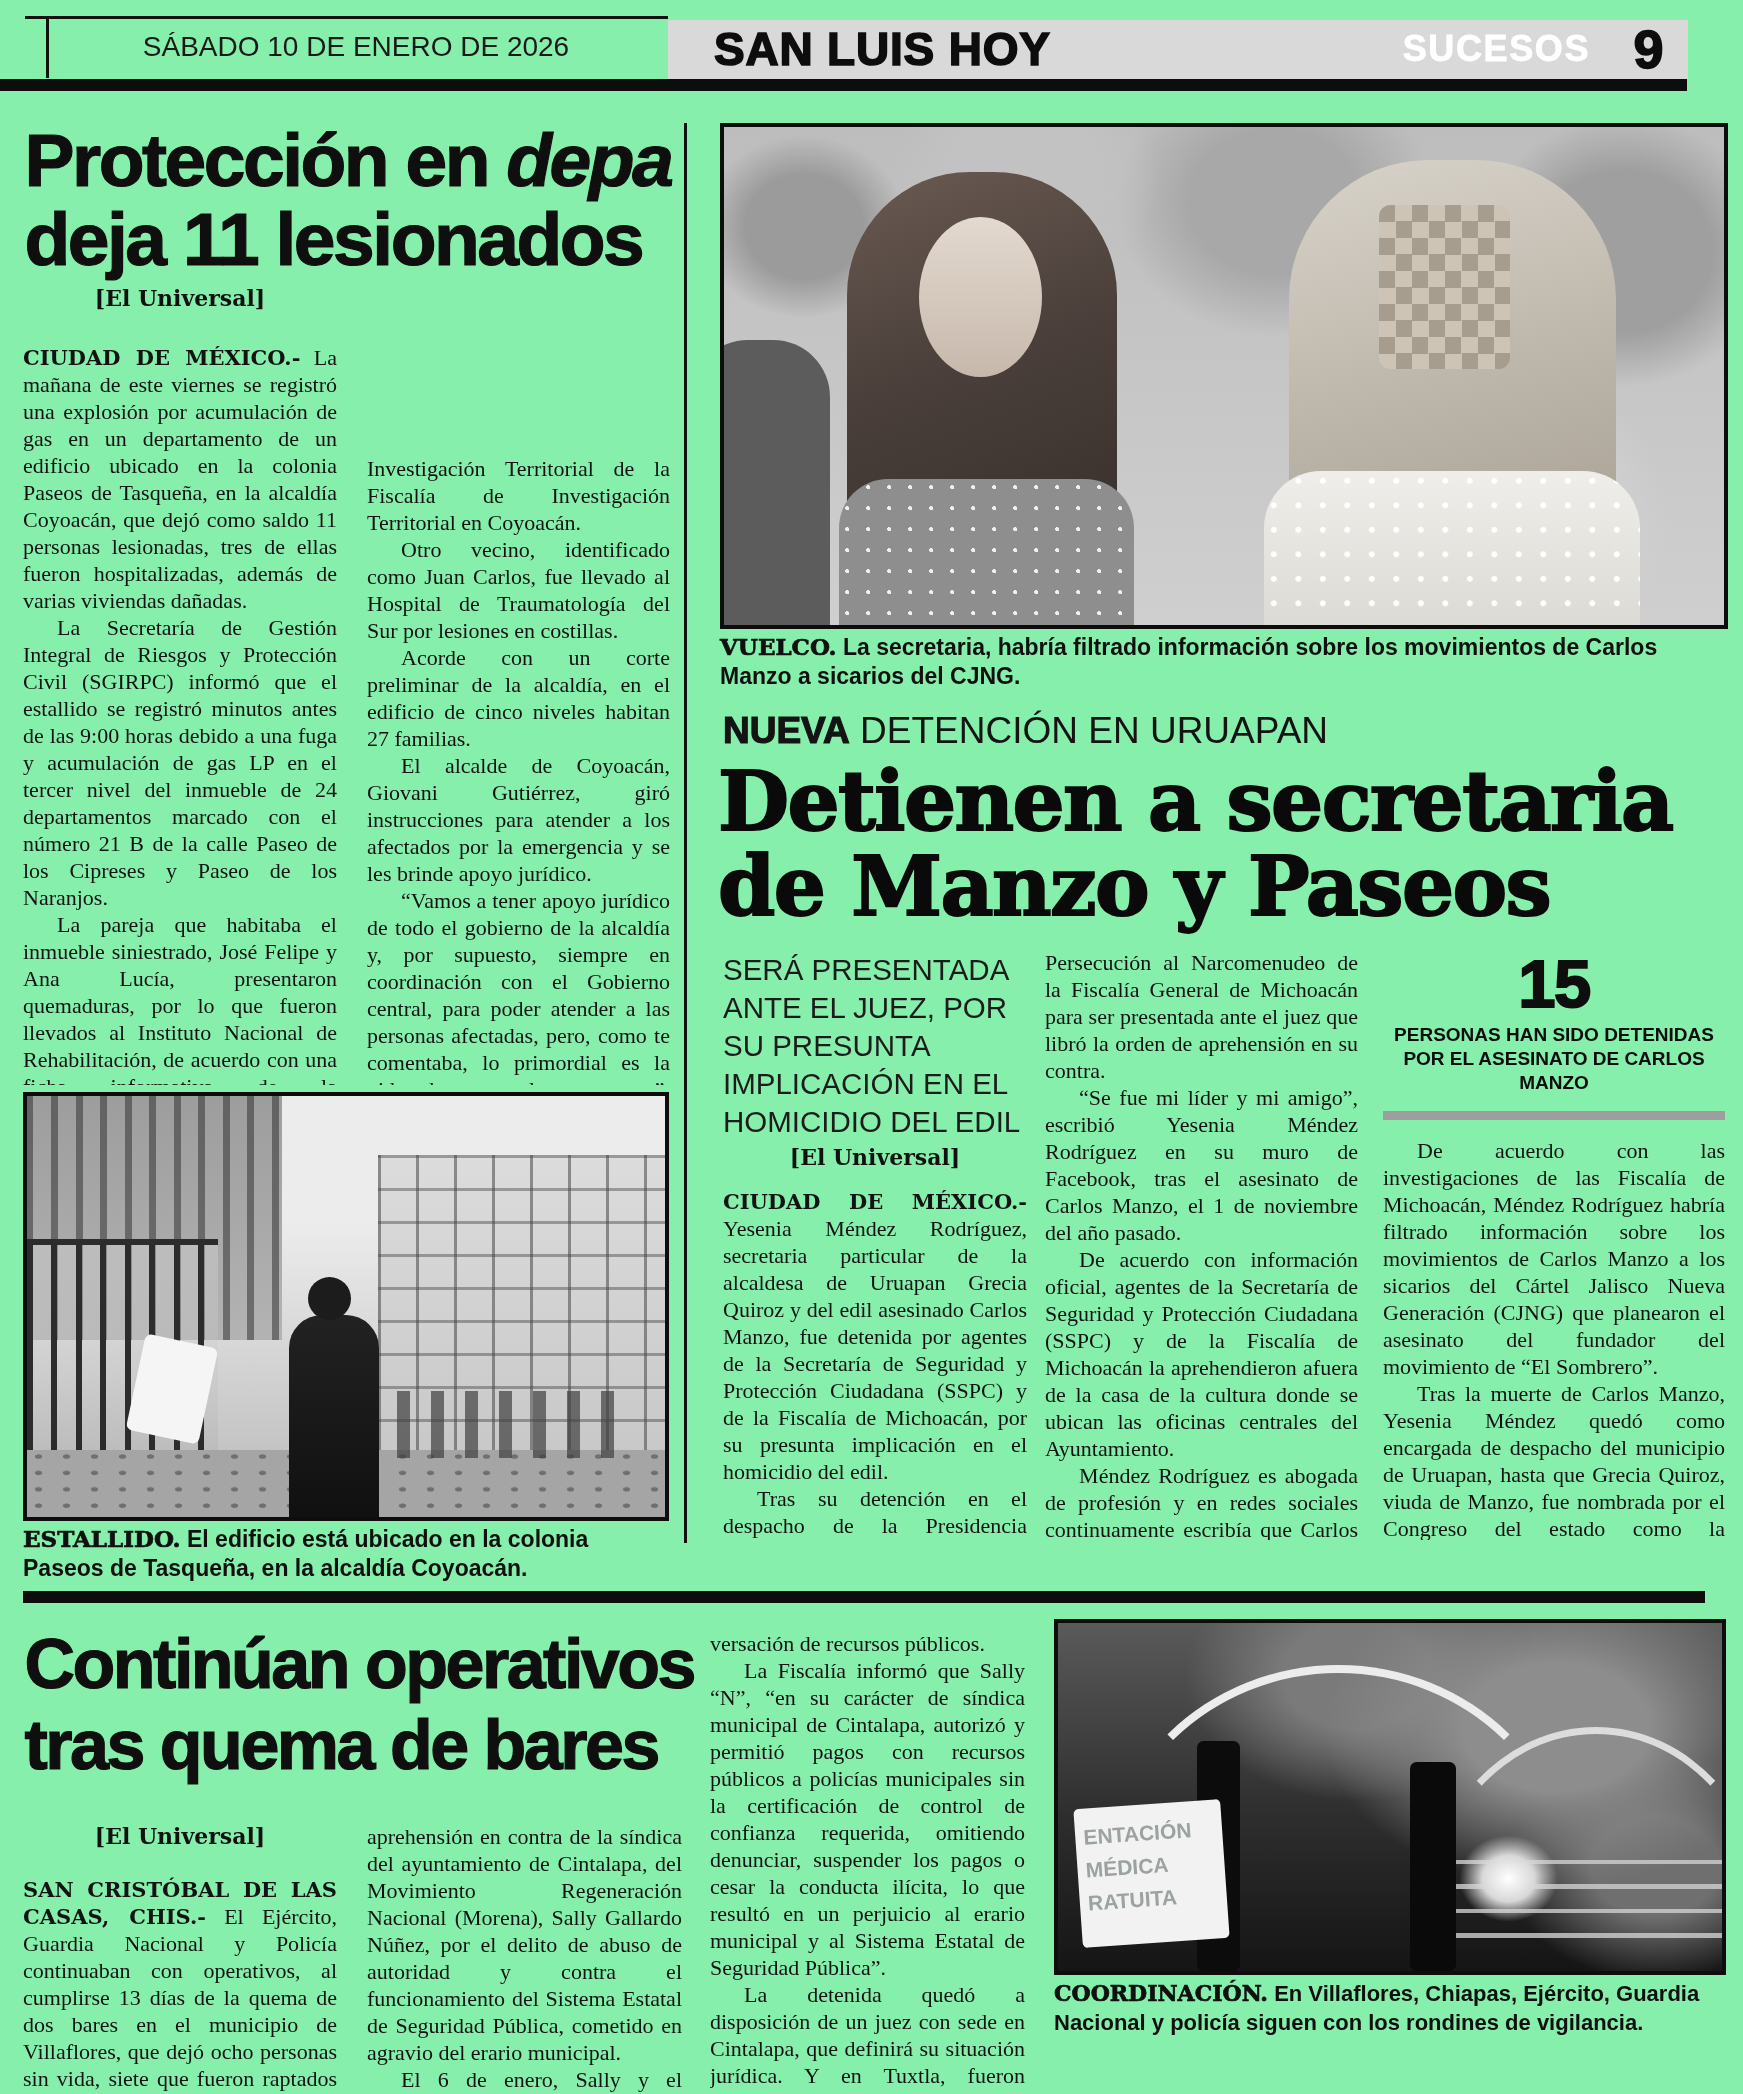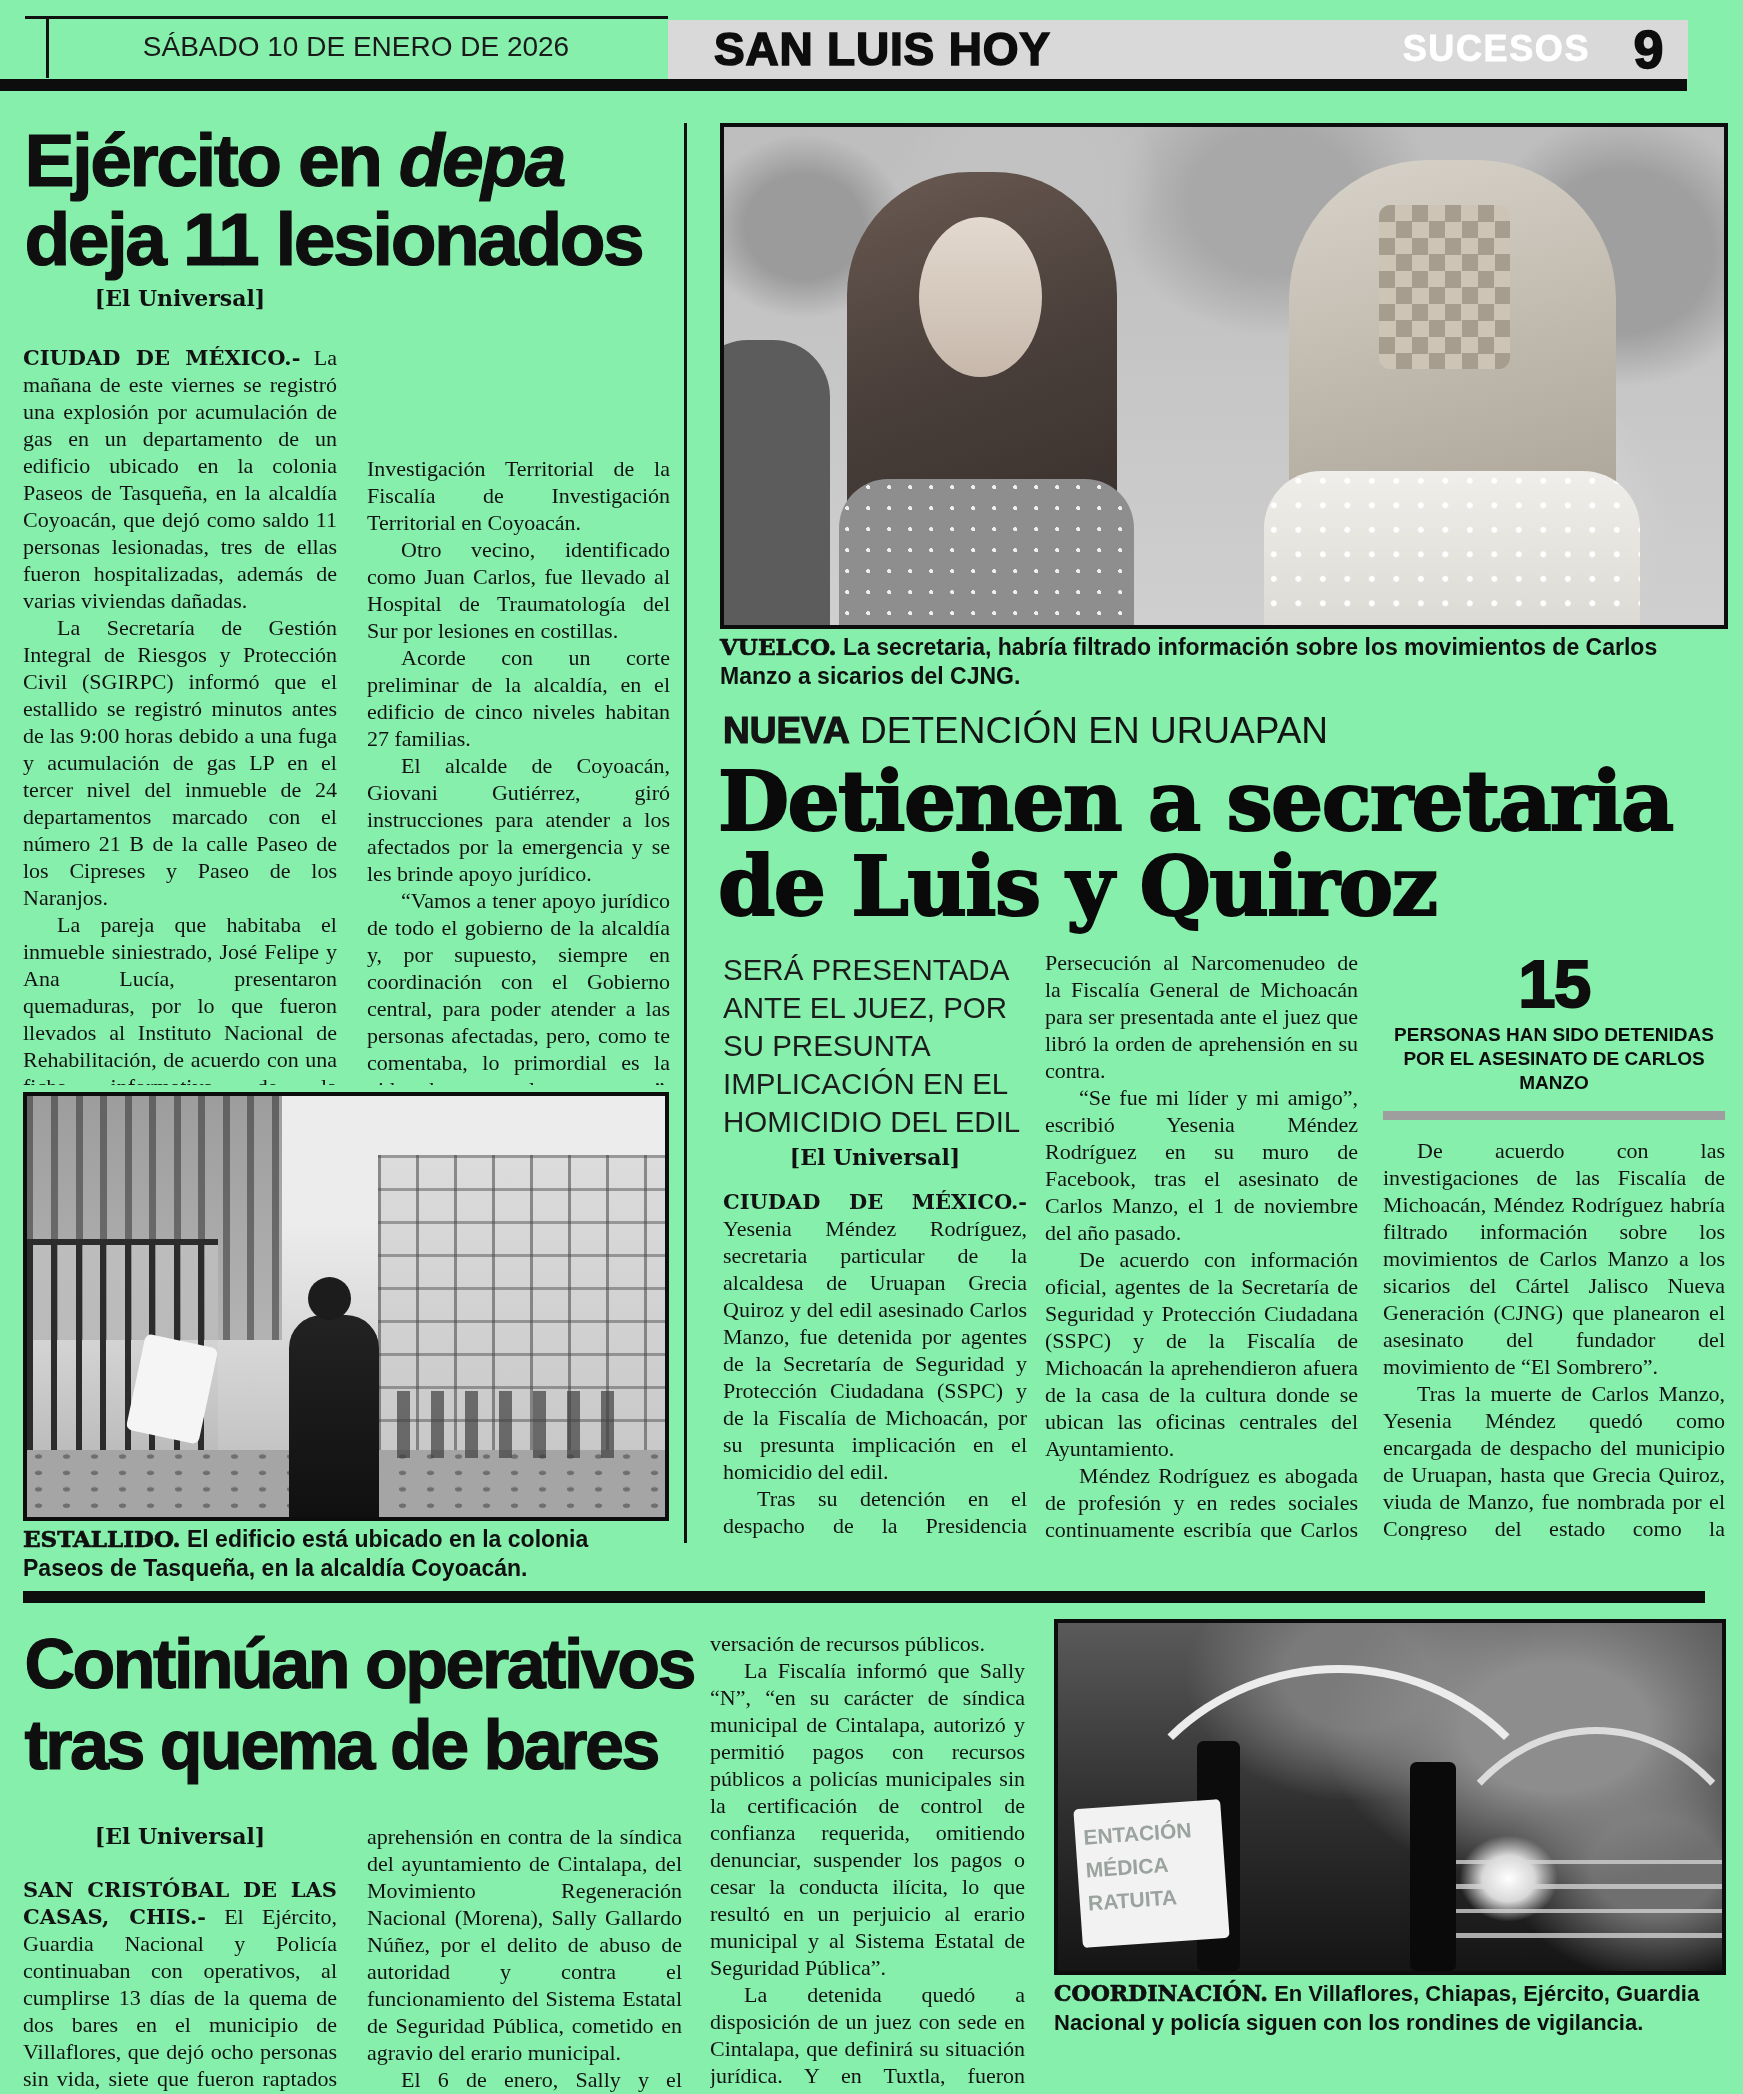--- a/index.html
+++ b/index.html
@@ -123,21 +123,21 @@
   <div class="hdr-band">
     <span class="hdr-masthead">SAN LUIS HOY</span>
     <span class="hdr-section">SUCESOS</span>
     <span class="hdr-page">9</span>
   </div>
   <div class="hdr-rule"></div>
 
   <div class="divider-v"></div>
 
   <div class="hl-sans" style="position:absolute;left:24.5px;top:121px;width:655px;font-size:75px;line-height:79px;">
-    <span>Ejército en </span><span style="font-style:italic">depa</span><br>
+    <span>Protección en </span><span style="font-style:italic">depa</span><br>
     <span>deja 11 lesionados</span>
   </div>
 
   <div class="byline" style="position:absolute;left:23px;top:285px;width:314px;">[El Universal]</div>
 
 
   <div class="bodycol" style="left:23px;top:344px;width:314px;height:741px;">
     <p><span class="dateline">CIUDAD DE MÉXICO.-</span> <span>La mañana de este viernes se registró una explosión por acumulación de gas en un departamento de un edificio ubicado en la colonia Paseos de Tasqueña, en la alcaldía Coyoacán, que dejó como saldo 11 personas lesionadas, tres de ellas fueron hospitalizadas, además de varias viviendas dañadas.</span></p>
     <p class="ind">La Secretaría de Gestión Integral de Riesgos y Protección Civil (SGIRPC) informó que el estallido se registró minutos antes de las 9:00 horas debido a una fuga y acumulación de gas LP en el tercer nivel del inmueble de 24 departamentos marcado con el número 21 B de la calle Paseo de los Cipreses y Paseo de los Naranjos.</p>
     <p class="ind">La pareja que habitaba el inmueble siniestrado, José Felipe y Ana Lucía, presentaron quemaduras, por lo que fueron llevados al Instituto Nacional de Rehabilitación, de acuerdo con una ficha informativa de la Coordinación General de</p>
@@ -181,21 +181,21 @@
     <span class="lead">VUELCO.</span>
     <span>La secretaria, habría filtrado información sobre los movimientos de Carlos Manzo a sicarios del CJNG.</span>
   </div>
 
   <div class="kicker" style="left:723px;top:710px;">
     <span class="kb">NUEVA</span><span> DETENCIÓN EN URUAPAN</span>
   </div>
 
   <div class="hl-serif" style="position:absolute;left:718px;top:759px;width:1015px;font-size:82px;line-height:85px;">
     <span>Detienen a secretaria</span><br>
-    <span>de Luis y Quiroz</span>
+    <span>de Manzo y Paseos</span>
   </div>
 
   <div class="deck" style="left:723px;top:951px;width:304px;">SERÁ PRESENTADA ANTE EL JUEZ, POR SU PRESUNTA IMPLICACIÓN EN EL HOMICIDIO DEL EDIL</div>
 
   <div class="byline" style="position:absolute;left:723px;top:1144px;width:304px;">[El Universal]</div>
 
   <div class="bodycol" style="left:723px;top:1188px;width:304px;height:352px;">
     <p><span class="dateline">CIUDAD DE MÉXICO.-</span> <span>Yesenia Méndez Rodríguez, secretaria particular de la alcaldesa de Uruapan Grecia Quiroz y del edil asesinado Carlos Manzo, fue detenida por agentes de la Secretaría de Seguridad y Protección Ciudadana (SSPC) y de la Fiscalía de Michoacán, por su presunta implicación en el homicidio del edil.</span></p>
     <p class="ind">Tras su detención en el despacho de la Presidencia Municipal, la mujer fue puesta a disposición de la Unidad de Investigación y</p>
   </div>

